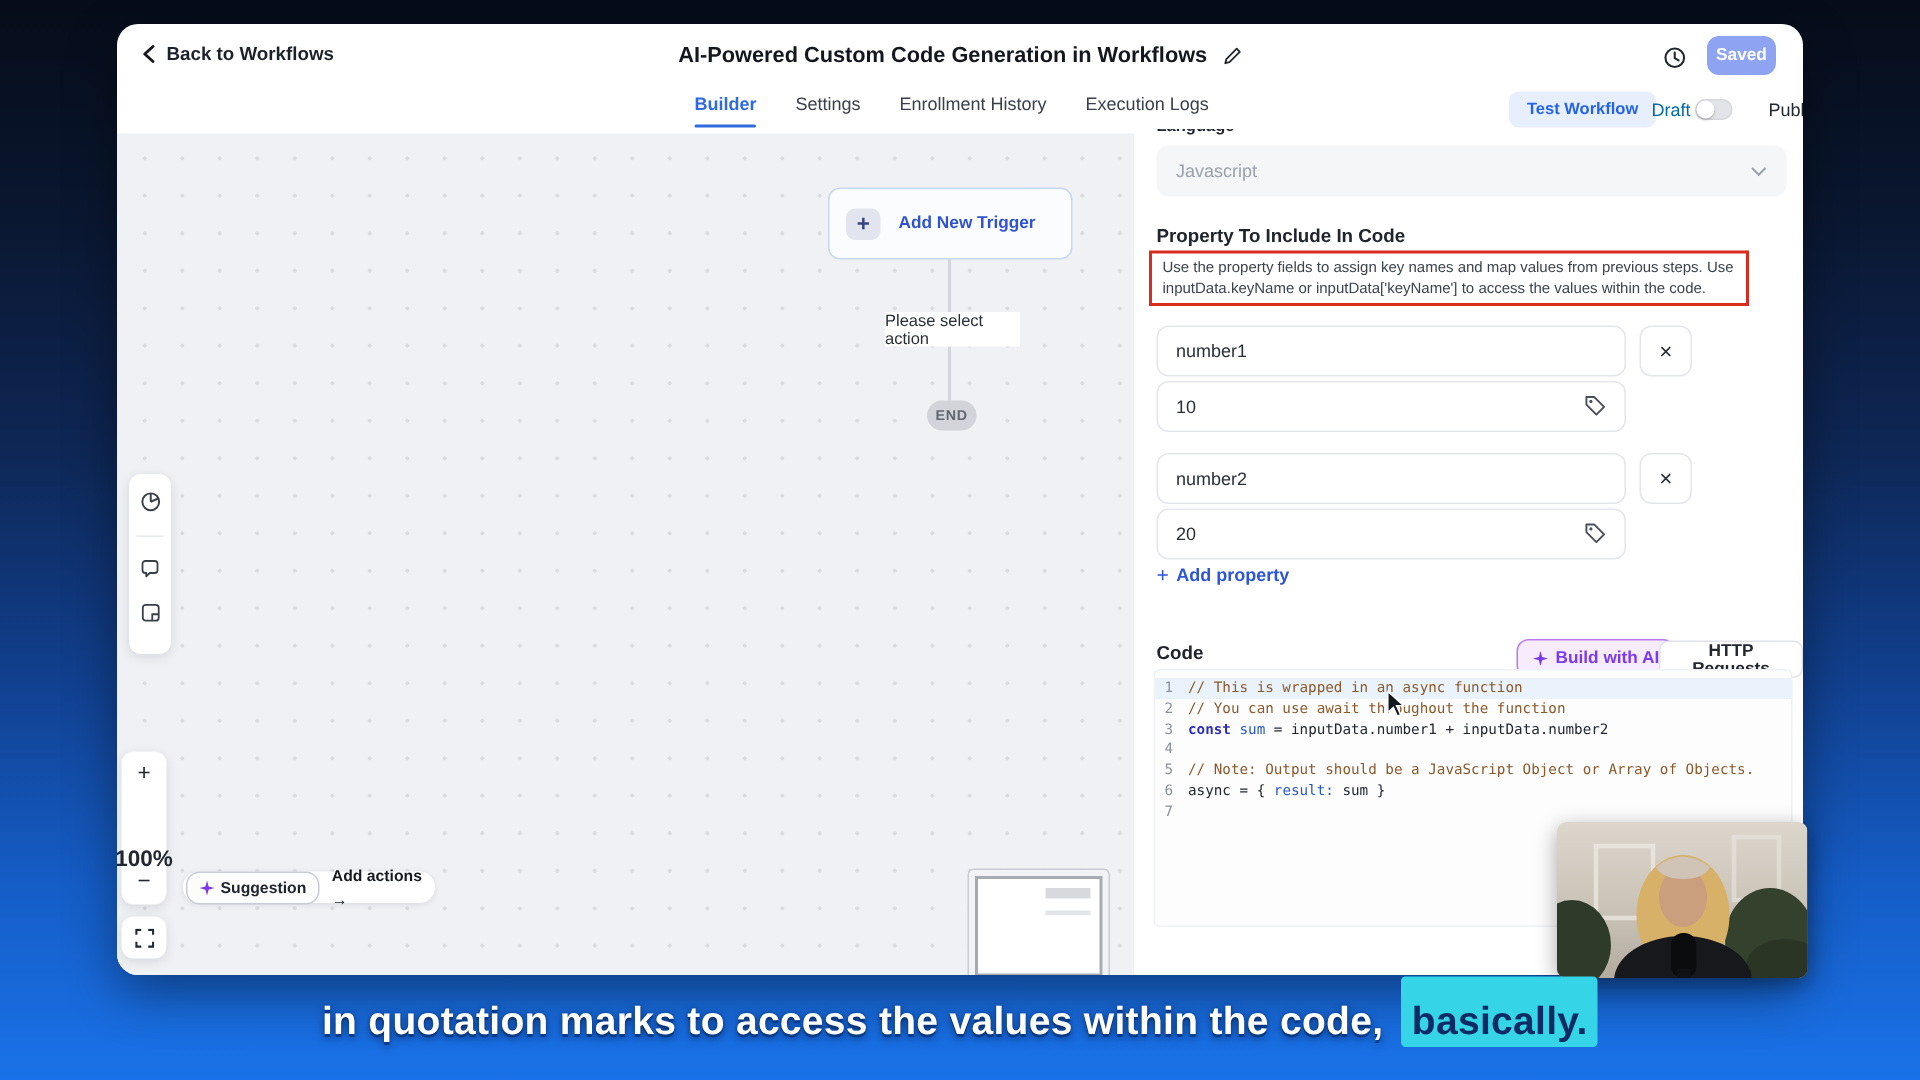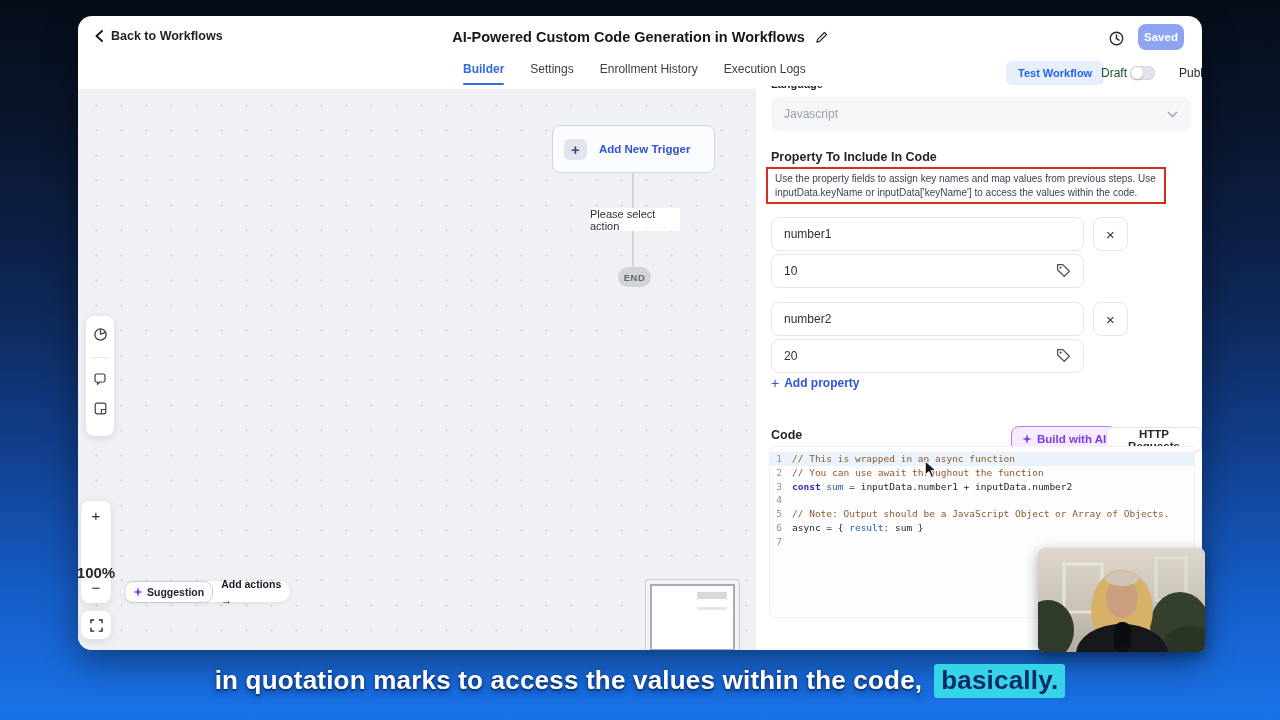--- a/index.html
+++ b/index.html
@@ -24,21 +24,21 @@
   .clock-btn { left:1028px; top:12px; width:20px; height:20px; }
   .saved-btn { left:1060px; top:8px; width:46px; height:26px; background:#8ea4f2; border:none; border-radius:8px;
     color:#fff; font-size:11.5px; font-weight:700; font-family:inherit; }
   
   .tabs { left:385px; top:46px; display:flex; gap:26px; }
   .tab { font-size:12px; color:#3a4049; padding-bottom:9px; position:relative; cursor:pointer; white-space:nowrap; }
   .tab.active { color:#2f6bdf; font-weight:700; }
   .tab.active::after { content:""; position:absolute; left:0; right:0; bottom:0; height:2.5px; background:#2f6bdf; border-radius:2px; }
   .test-btn { left:928px; top:45px; height:24px; padding:0 12px; background:#e8effc; border:none; border-radius:6px;
     color:#2563eb; font-size:11px; font-weight:600; font-family:inherit; }
-  .draft-lbl { left:1023px; top:50px; font-size:12px; color:#14532d; }
+  .draft-lbl { left:1023px; top:50px; font-size:12px; color:#0369a1; }
   .toggle { left:1052px; top:50px; width:25px; height:14px; background:#e2e4e9; border-radius:8px; box-shadow:inset 0 0 0 1px #d6d8dd; }
   .toggle .knob { position:absolute; left:1px; top:1px; width:12px; height:12px; border-radius:50%; background:#fff; box-shadow:0 1px 2px rgba(0,0,0,.25); }
   .publish-lbl { left:1082px; top:50px; font-size:12px; color:#23272f;margin-left:19px; }
   
   #canvas {
     left:0; top:73px; width:677px; height:561px; background:#f0f1f4;
     background-image:radial-gradient(circle,#d9dbdf 1.1px, transparent 1.3px);
     background-size:25px 25px; background-position:6px 4px;
   }
   .trigger-card { left:474px; top:36px; width:163px; height:48px; background:#fbfcfe; border:1px solid #c7d6f1;
@@ -101,21 +101,21 @@
   .code-text .vr { color:#2458c7; }
   .code-text .pl { color:#23272f; }
   .cursor { left:168px; top:371px; width:13px; height:19px; }
   
   #webcam { position:absolute; left:1038px; top:548px; width:167px; height:104px; border-radius:6px; overflow:hidden;
     box-shadow:0 4px 14px rgba(0,0,0,.35); }
   
   #caption { position:absolute; left:0; right:0; top:665px; text-align:center; font-size:26px; font-weight:700;
     color:#ffffff; letter-spacing:.2px;
     text-shadow:0 2px 0 rgba(8,40,96,.55), 0 3px 6px rgba(5,25,70,.6), 0 0 2px rgba(8,40,96,.5); }
-  #caption .hl { background:#35d4e6; color:#0b2a66; padding:1px 7px 3px 7px; border-radius:3px; text-shadow:none; margin-left:12px; }
+  #caption .hl { background:#35d4e6; color:#0b2a66; padding:14px 7px 3px 7px; border-radius:3px; text-shadow:none; margin-left:12px; }
   svg { display:block; }
 </style>
 </head>
 <body>
 
 <div id="app">
 
   <div class="abs back">
     <span>
       <svg width="10" height="12" viewBox="0 0 10 12">

